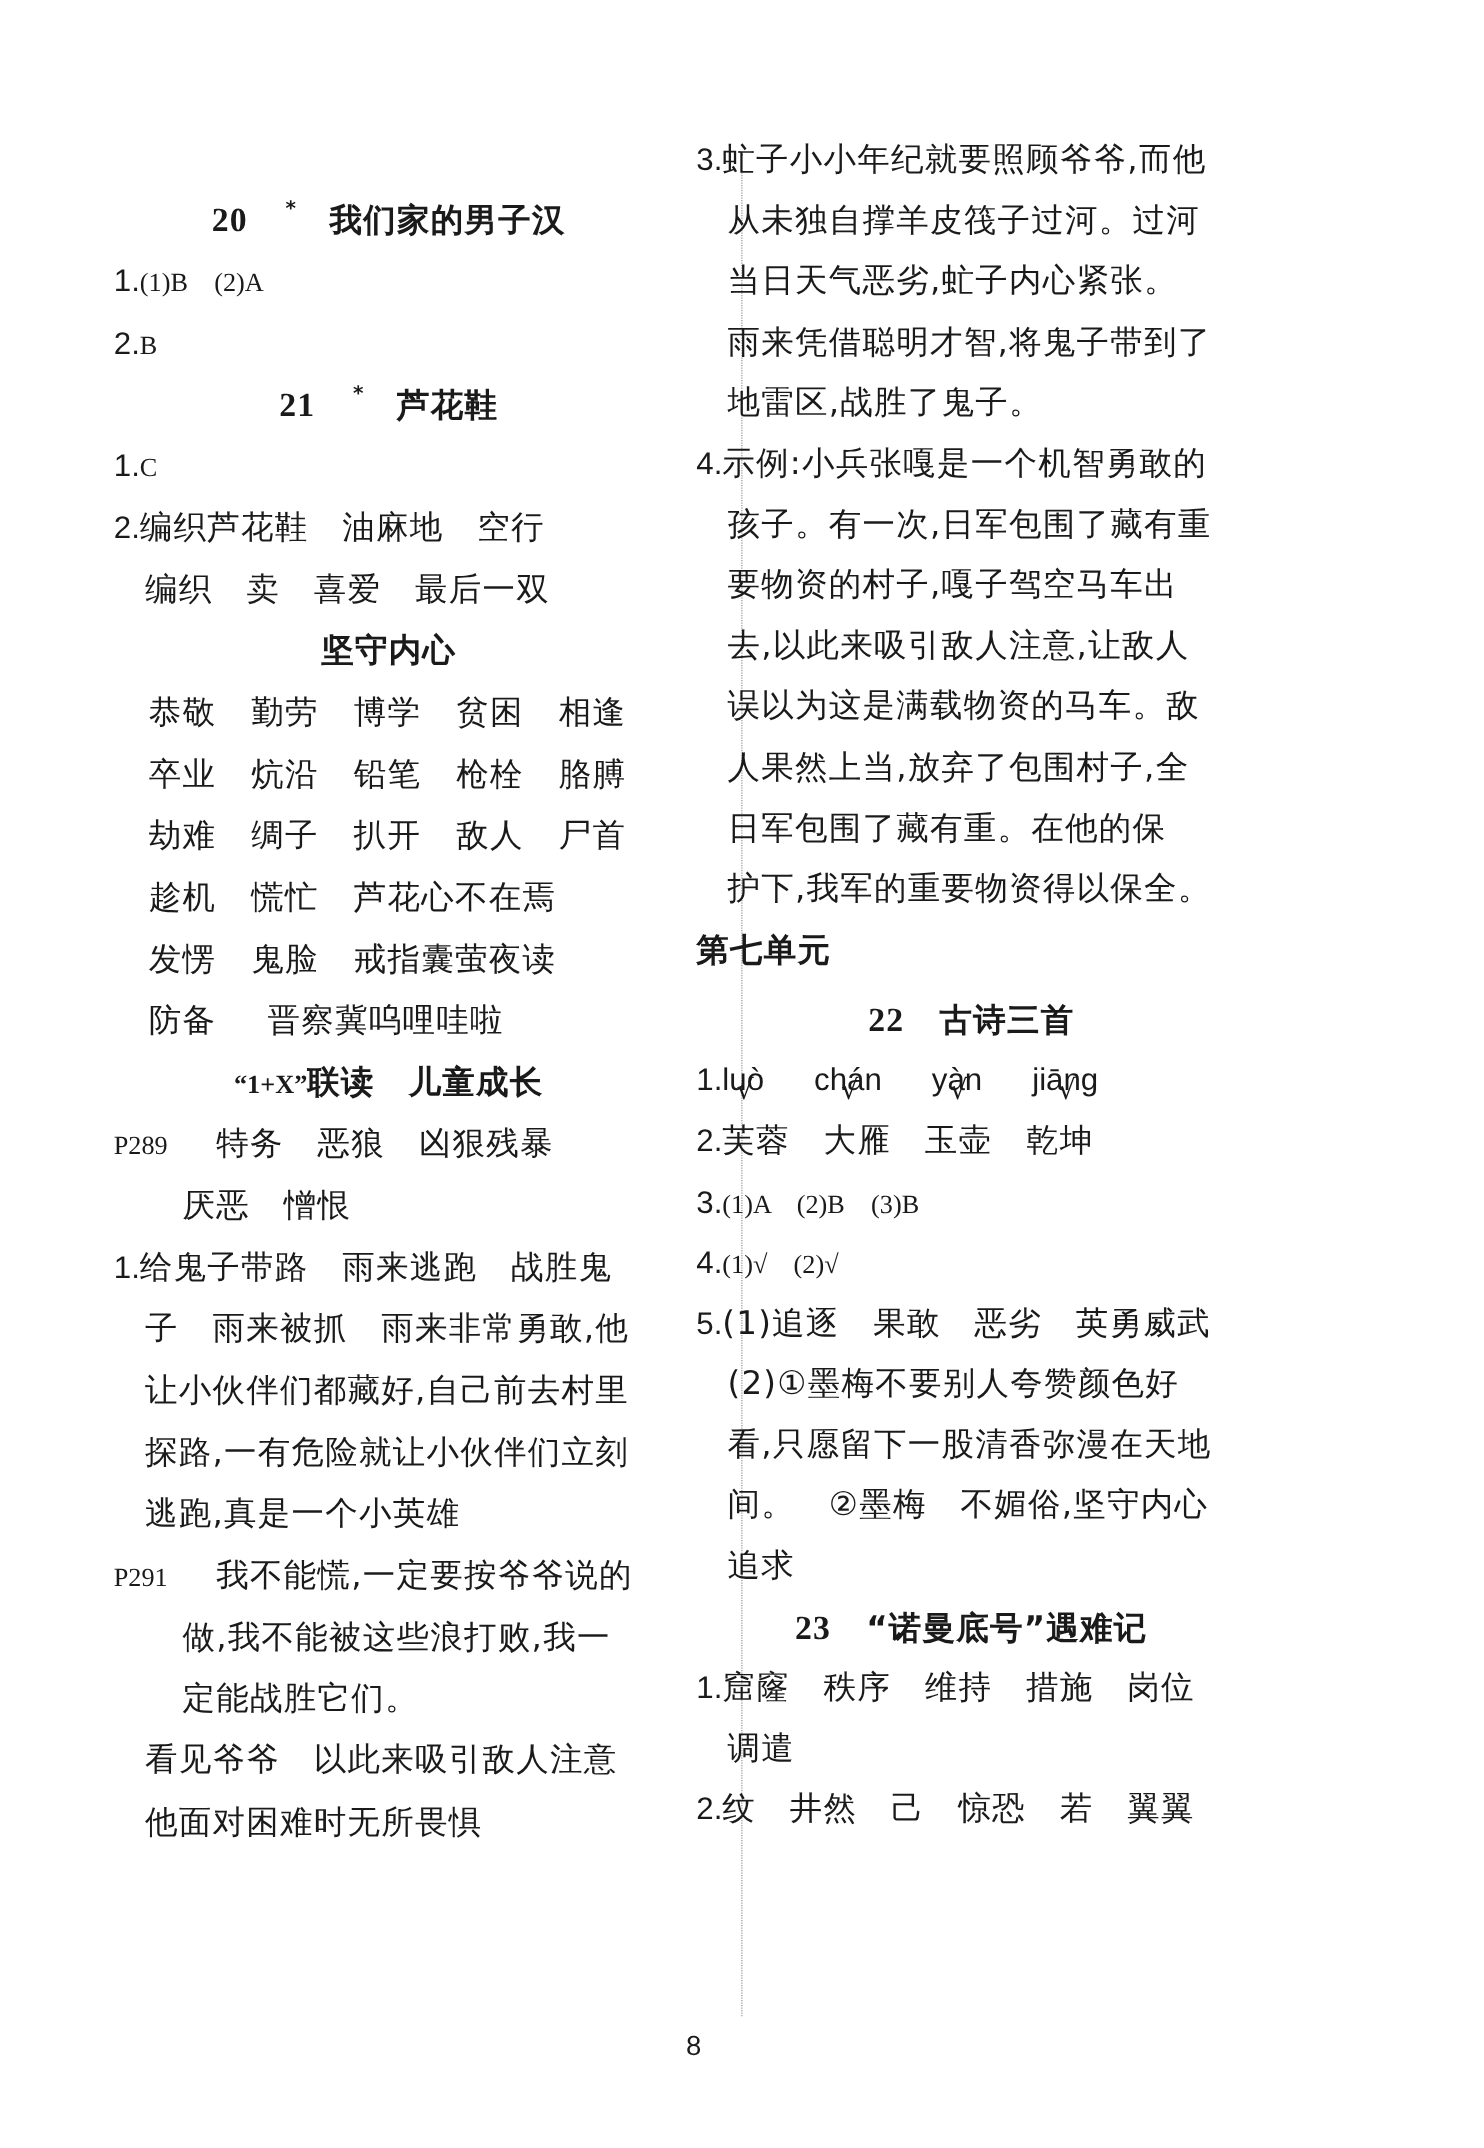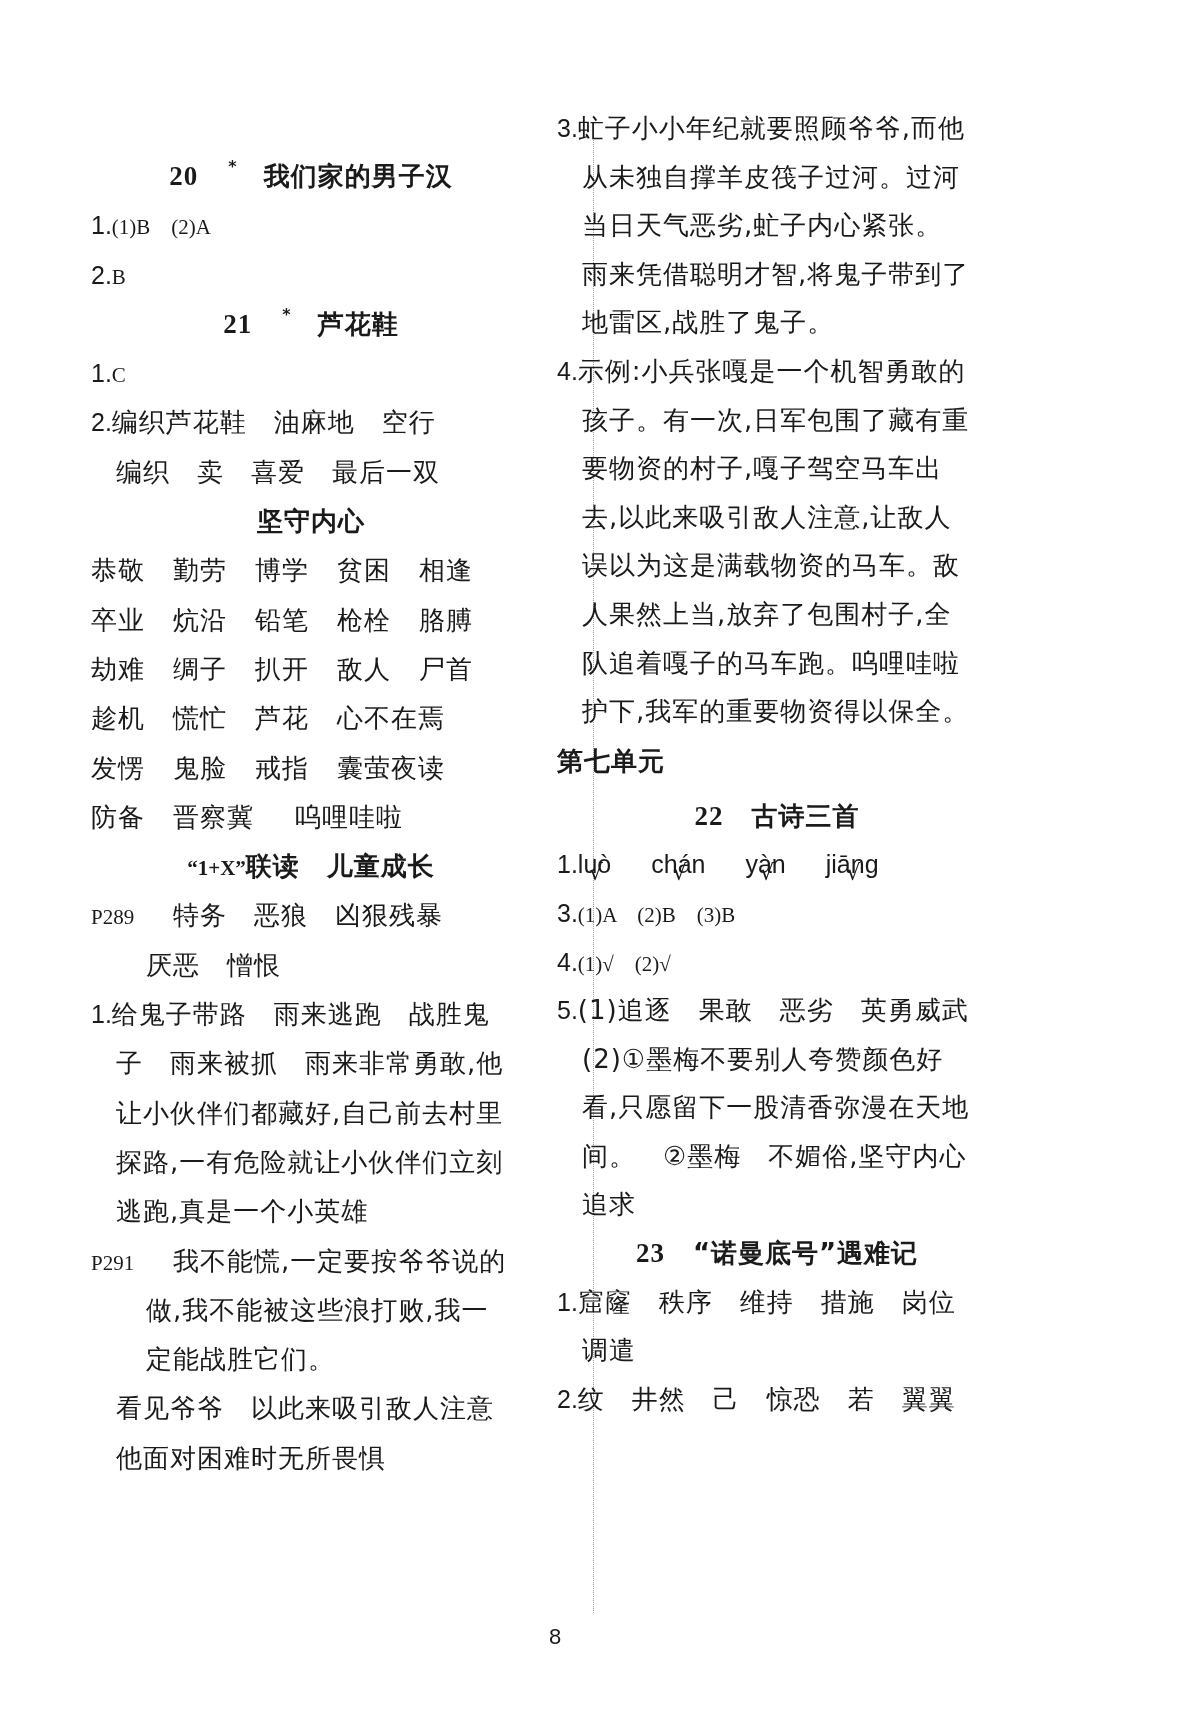--- a/index.html
+++ b/index.html
@@ -22,21 +22,21 @@
   .r .line { height: 48.6px; line-height: 48.6px; }
   .title { text-align: center; font-weight: bold; font-size: 26px; }
   .title .num { font-family: "Liberation Serif", serif; font-weight: bold; font-size: 27px; margin-right: 28px; }
   .title sup { font-size: 16px; vertical-align: top; line-height: 30px; margin-left: 2px; }
   .unit { font-weight: bold; height: 56px !important; line-height: 50px !important; }
   .ind { padding-left: 25px; }
   .ind2 { padding-left: 55px; }
   .qn { font-family: "Liberation Sans", sans-serif; font-size: 25px; letter-spacing: 0; }
   .lat { font-family: "Liberation Serif", serif; font-size: 21px; letter-spacing: 0; }
   .gap { display: inline-block; width: 26px; }
-  .words span { display: inline-block; margin-right: 0; }
+  .words span { display: inline-block; margin-right: 0; text-align: right; }
   .w5 span { width: 82px; }
   .pinyin { font-family: "Liberation Sans", sans-serif; font-size: 25px; letter-spacing: 0; }
   .py { position: relative; display: inline-block; margin-right: 40px; }
   .py .check {
     position: absolute; left: 50%; top: 22px; transform: translateX(-40%);
     font-size: 22px; line-height: 22px; font-family: "DejaVu Sans", sans-serif;
   }
   .pagenum {
     position: absolute; left: 540px; top: 1624px; width: 30px; text-align: center;
     font-family: "Liberation Sans", sans-serif; font-size: 22px;
@@ -90,29 +90,30 @@
   <div class="line ind">当日天气恶劣,虻子内心紧张。</div>
   <div class="line ind">雨来凭借聪明才智,将鬼子带到了</div>
   <div class="line ind">地雷区,战胜了鬼子。</div>
 
   <div class="line"><span class="qn">4.</span><span>示例:小兵张嘎是一个机智勇敢的</span></div>
   <div class="line ind">孩子。有一次,日军包围了藏有重</div>
   <div class="line ind">要物资的村子,嘎子驾空马车出</div>
   <div class="line ind">去,以此来吸引敌人注意,让敌人</div>
   <div class="line ind">误以为这是满载物资的马车。敌</div>
   <div class="line ind">人果然上当,放弃了包围村子,全</div>
-  <div class="line ind">队追着嘎子的马车跑。呜哩哇啦</div>
+  <div class="line ind">日军包围了藏有重。在他的保</div>
   <div class="line ind">护下,我军的重要物资得以保全。</div>
 
   <div class="line unit">第七单元</div>
 
   <div class="line title">
     <span class="num">22</span><span>古诗三首</span>
   </div>
   <div class="line pinyin"><span class="qn">1.</span><span class="py"><span>luò</span><span class="check">√</span></span><span class="py"><span>chán</span><span class="check">√</span></span><span class="py"><span>yàn</span><span class="check">√</span></span><span class="py"><span>jiāng</span><span class="check">√</span></span></div>
+  <div class="line"><span class="qn">2.</span><span>芙蓉　大雁　玉壶　乾坤</span></div>
   <div class="line"><span class="qn">3.</span><span class="lat">(1)A　(2)B　(3)B</span></div>
   <div class="line"><span class="qn">4.</span><span class="lat">(1)√　(2)√</span></div>
   <div class="line"><span class="qn">5.</span><span>(1)追逐　果敢　恶劣　英勇威武</span></div>
   <div class="line ind">(2)①墨梅不要别人夸赞颜色好</div>
   <div class="line ind">看,只愿留下一股清香弥漫在天地</div>
   <div class="line ind">间。　②墨梅　不媚俗,坚守内心</div>
   <div class="line ind">追求</div>
 
   <div class="line title">
     <span class="num">23</span><span>“诺曼底号”遇难记</span>

